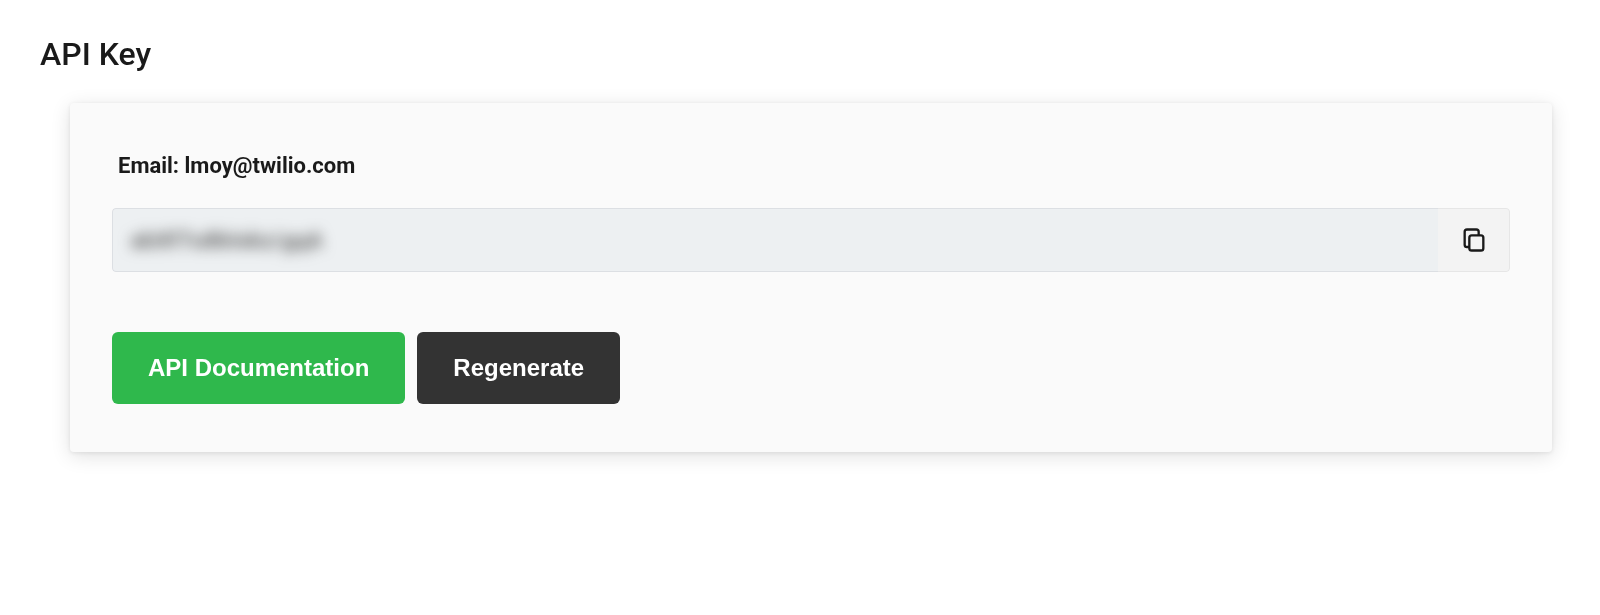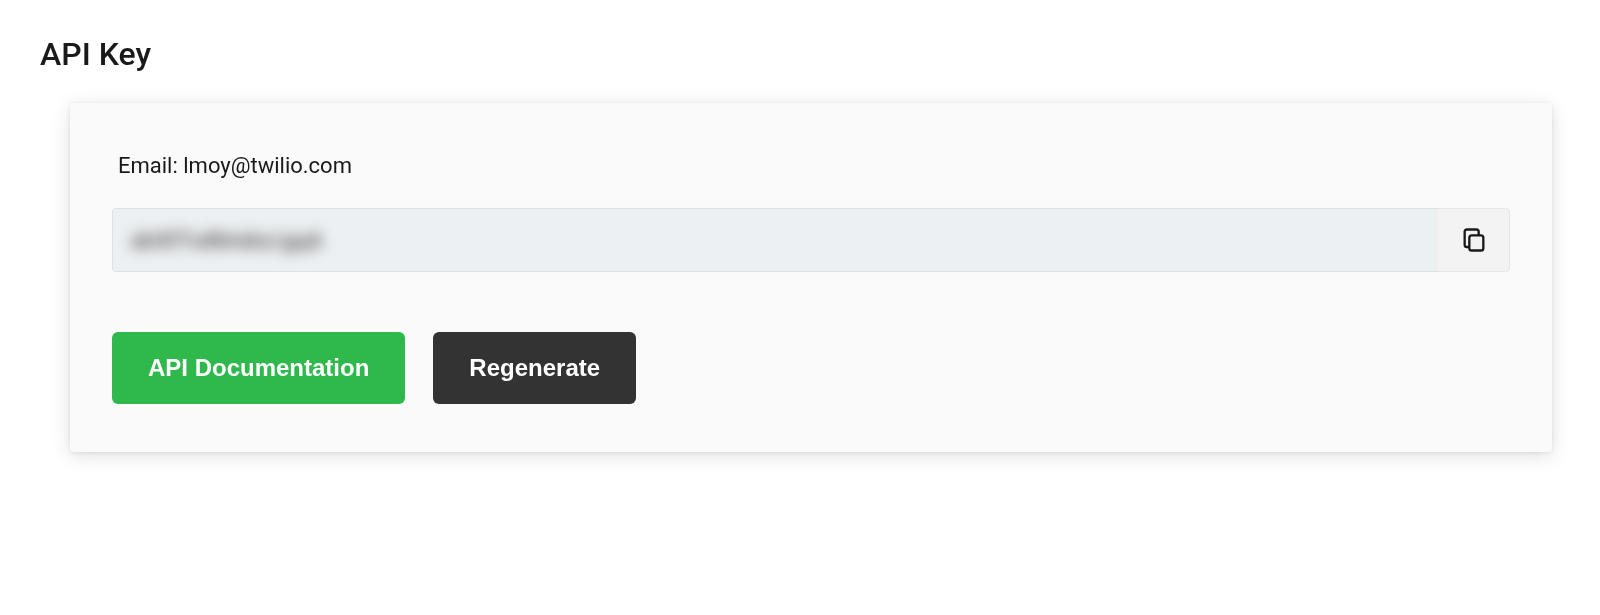--- a/index.html
+++ b/index.html
@@ -27,24 +27,24 @@
       margin-left: 30px;
       margin-right: 8px;
     }
     .email-line {
       font-size: 22px;
       color: #1a1a1a;
       margin-bottom: 30px;
       padding-left: 6px;
     }
     .email-label {
-      font-weight: 400;
+      font-weight: 700;
     }
     .email-value {
-      font-weight: 400;
+      font-weight: 700;
     }
     .key-row {
       display: flex;
       align-items: stretch;
       margin-bottom: 60px;
       border-radius: 4px;
       overflow: hidden;
     }
     .key-field {
       flex: 1;
@@ -78,21 +78,21 @@
     }
     .copy-btn svg {
       width: 28px;
       height: 28px;
       stroke: #1a1a1a;
       fill: none;
       stroke-width: 2;
     }
     .button-row {
       display: flex;
-      gap: 28px;
+      gap: 12px;
     }
     .btn {
       border: none;
       border-radius: 6px;
       padding: 24px 36px;
       font-size: 24px;
       font-weight: 600;
       cursor: pointer;
       color: #ffffff;
       line-height: 1;

